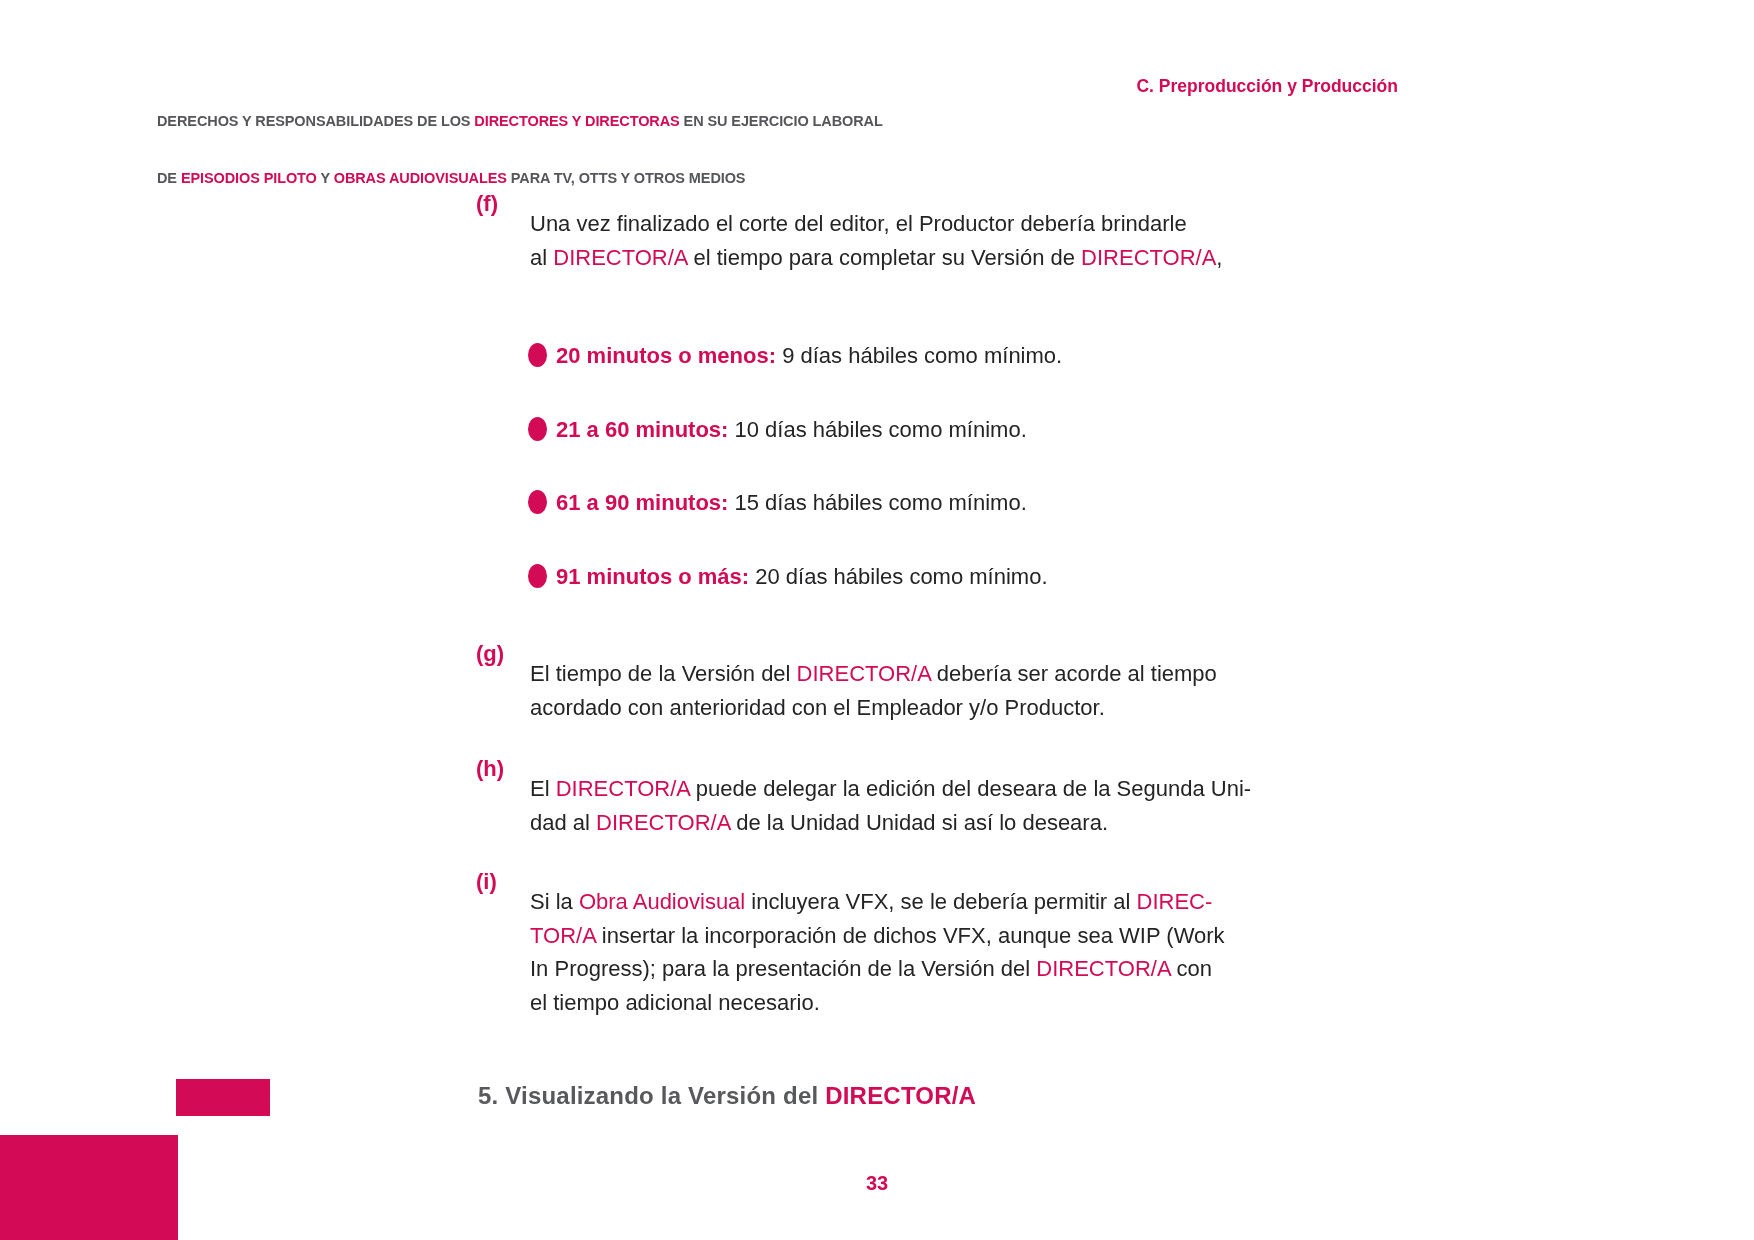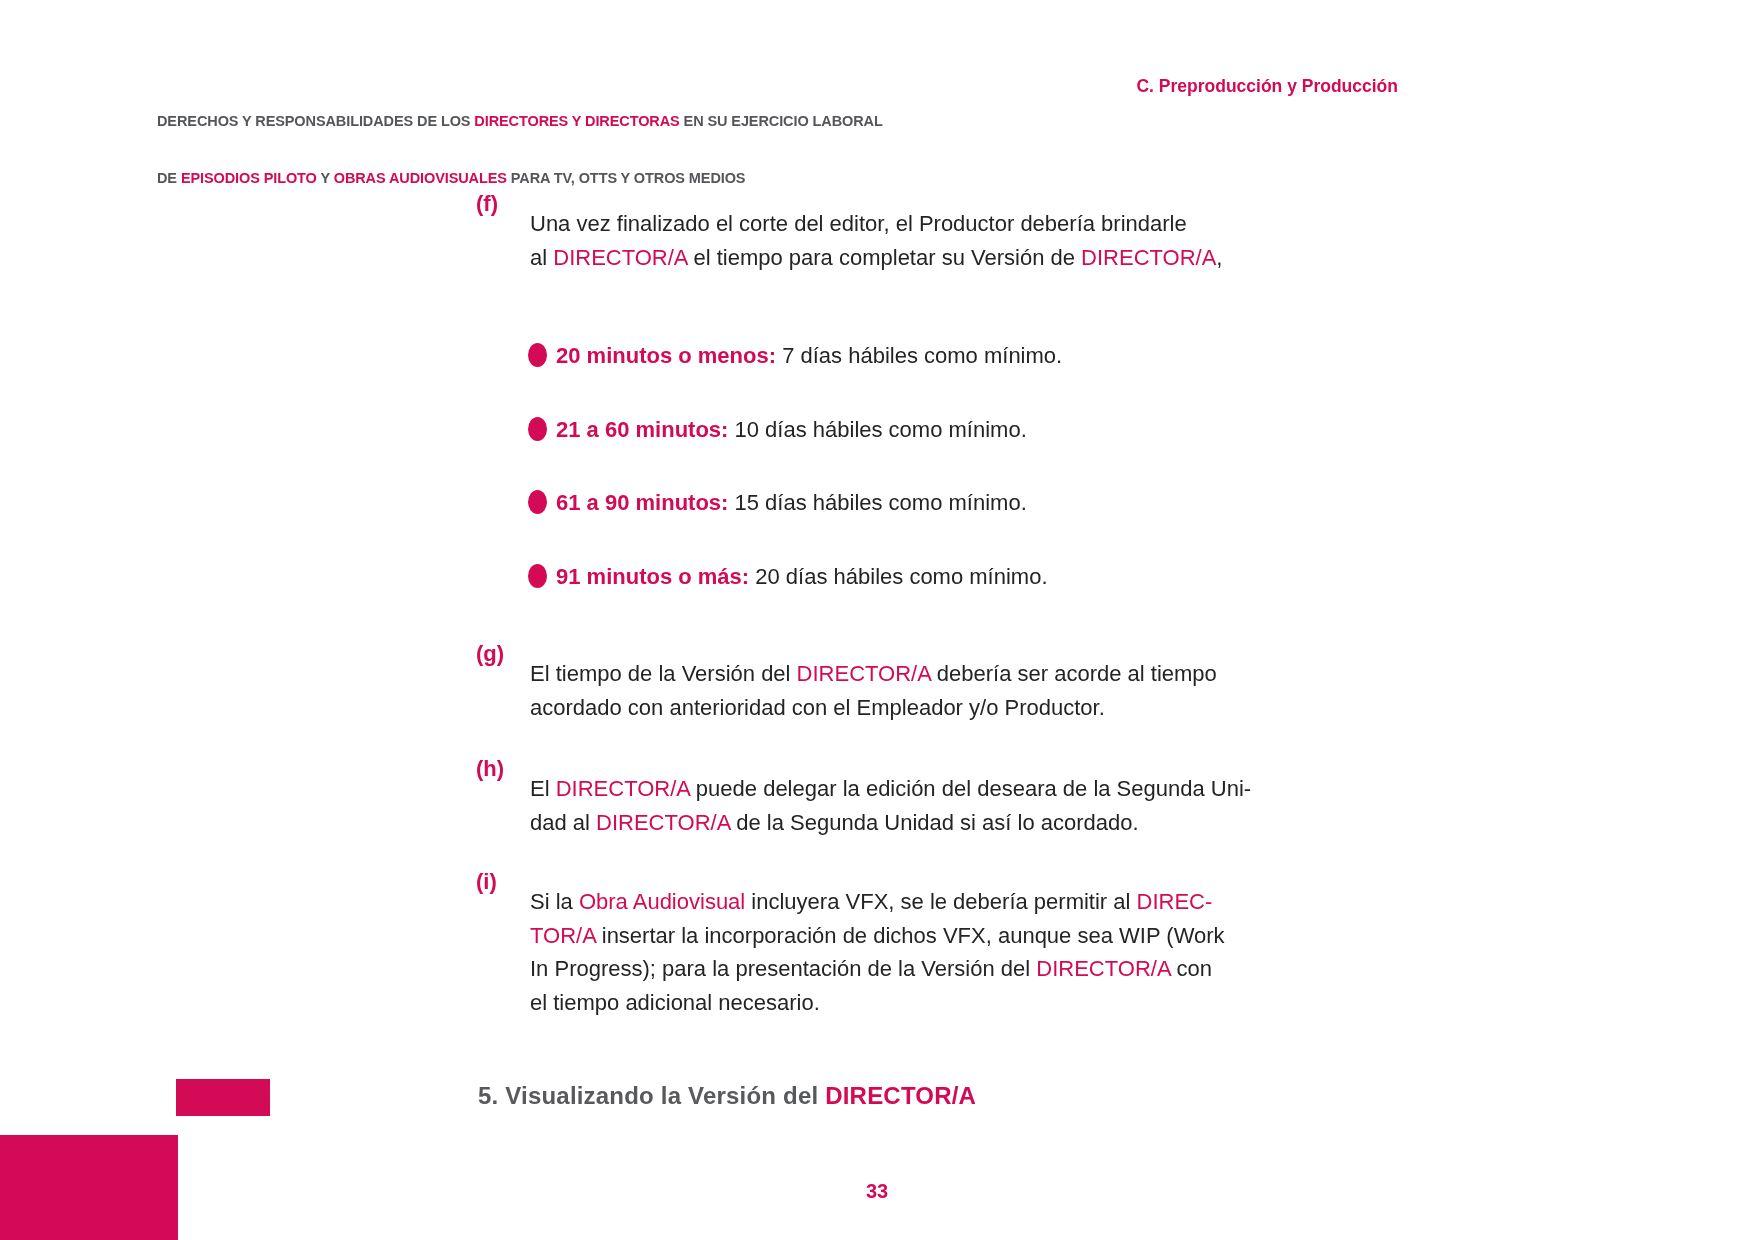--- a/index.html
+++ b/index.html
@@ -48,21 +48,21 @@
     position:absolute;left:478px;top:1082px;
     font-size:24px;font-weight:bold;color:#58595c;white-space:pre;
     letter-spacing:0.2px;
   }
   
   .rect-small{position:absolute;left:176px;top:1079px;width:94px;height:37px;background:#d30a56;}
   .rect-large{position:absolute;left:0;top:1135px;width:178px;height:105px;background:#d30a56;}
   
   .page-num{
     position:absolute;left:0;top:1172px;width:1754px;
-    text-align:center;font-size:20px;font-weight:bold;color:#d30a56;margin-top:8px;
+    text-align:center;font-size:20px;font-weight:bold;color:#d30a56;
   }
 </style>
 </head>
 <body>
 
 <div class="page">
 
   <div class="hdr-left">
     <div class="hline"><span>DERECHOS Y RESPONSABILIDADES DE LOS </span><span class="a">DIRECTORES Y DIRECTORAS</span><span> EN SU EJERCICIO LABORAL</span></div>
     <div class="hline"><span>DE </span><span class="a">EPISODIOS PILOTO</span><span> Y </span><span class="a">OBRAS AUDIOVISUALES</span><span> PARA TV, OTTS Y OTROS MEDIOS</span></div>
@@ -70,38 +70,38 @@
   <div class="hdr-right">C. Preproducción y Producción</div>
 
   <div class="para" style="top:187px">
     <span class="plabel">(f)</span>
     <div class="ptext">
       <div class="pline"><span>Una vez finalizado el corte del editor, el Productor debería brindarle</span></div>
       <div class="pline"><span>al </span><span class="a">DIRECTOR/A</span><span> el tiempo para completar su Versión de </span><span class="a">DIRECTOR/A</span><span>,</span></div>
     </div>
   </div>
 
-  <div class="bullet" style="top:339px"><span class="dot"></span><span class="ab">20 minutos o menos:</span><span> 7 días hábiles como mínimo.</span></div>
+  <div class="bullet" style="top:339px"><span class="dot"></span><span class="ab">20 minutos o menos:</span><span> 9 días hábiles como mínimo.</span></div>
   <div class="bullet" style="top:413px"><span class="dot"></span><span class="ab">21 a 60 minutos:</span><span> 10 días hábiles como mínimo.</span></div>
   <div class="bullet" style="top:486px"><span class="dot"></span><span class="ab">61 a 90 minutos:</span><span> 15 días hábiles como mínimo.</span></div>
   <div class="bullet" style="top:560px"><span class="dot"></span><span class="ab">91 minutos o más:</span><span> 20 días hábiles como mínimo.</span></div>
 
   <div class="para" style="top:637px">
     <span class="plabel">(g)</span>
     <div class="ptext">
       <div class="pline"><span>El tiempo de la Versión del </span><span class="a">DIRECTOR/A</span><span> debería ser acorde al tiempo</span></div>
       <div class="pline"><span>acordado con anterioridad con el Empleador y/o Productor.</span></div>
     </div>
   </div>
 
   <div class="para" style="top:752px">
     <span class="plabel">(h)</span>
     <div class="ptext">
       <div class="pline"><span>El </span><span class="a">DIRECTOR/A</span><span> puede delegar la edición del deseara de la Segunda Uni-</span></div>
-      <div class="pline"><span>dad al </span><span class="a">DIRECTOR/A</span><span> de la Segunda Unidad si así lo acordado.</span></div>
+      <div class="pline"><span>dad al </span><span class="a">DIRECTOR/A</span><span> de la Unidad Unidad si así lo deseara.</span></div>
     </div>
   </div>
 
   <div class="para" style="top:865px">
     <span class="plabel">(i)</span>
     <div class="ptext">
       <div class="pline"><span>Si la </span><span class="a">Obra Audiovisual</span><span> incluyera VFX, se le debería permitir al </span><span class="a">DIREC-</span></div>
       <div class="pline"><span class="a">TOR/A</span><span> insertar la incorporación de dichos VFX, aunque sea WIP (Work</span></div>
       <div class="pline"><span>In Progress); para la presentación de la Versión del </span><span class="a">DIRECTOR/A</span><span> con</span></div>
       <div class="pline"><span>el tiempo adicional necesario.</span></div>

